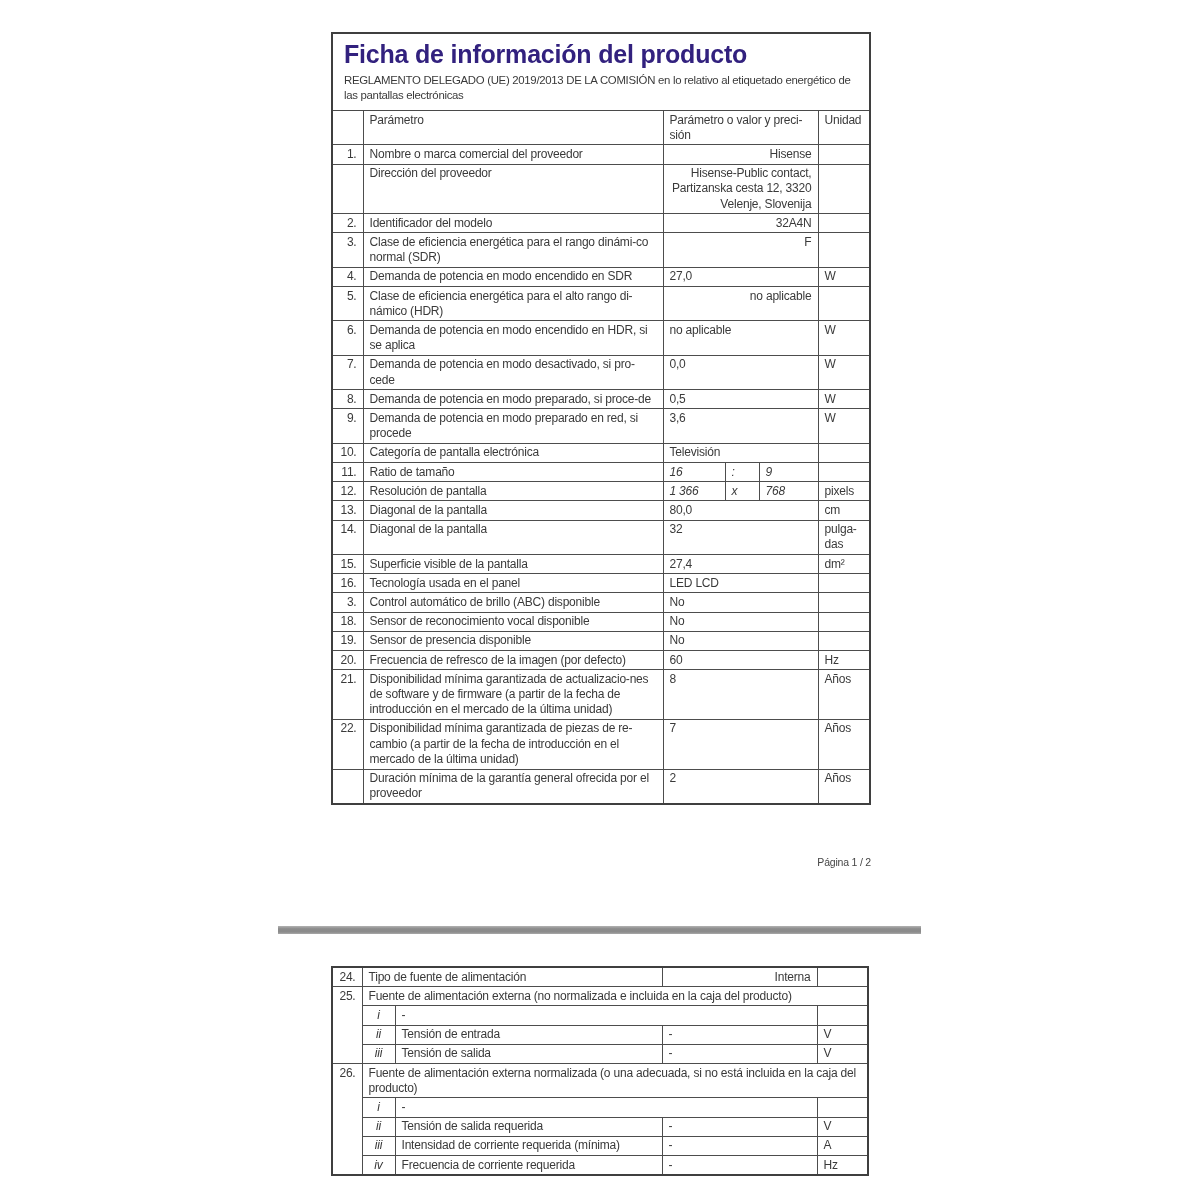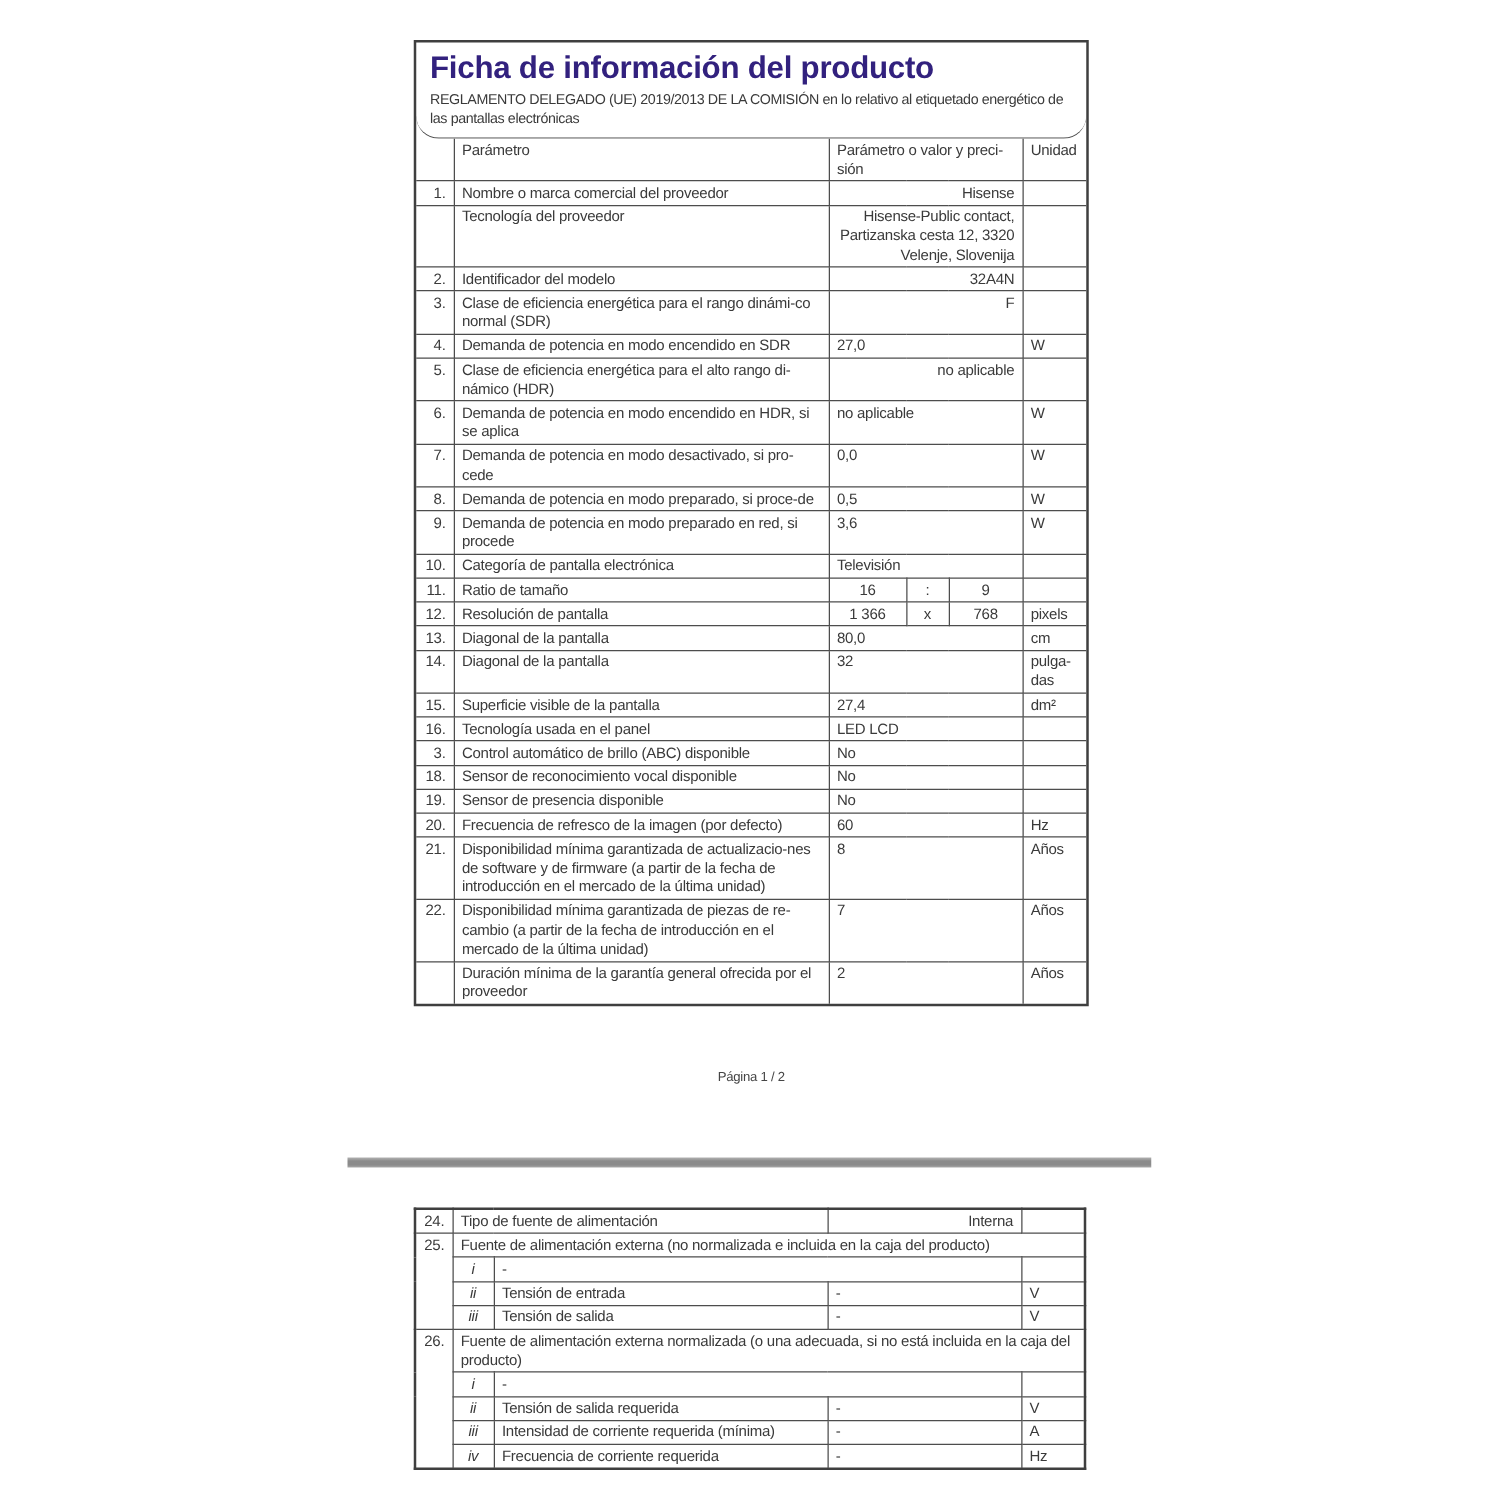--- a/index.html
+++ b/index.html
@@ -7,21 +7,21 @@
   body {
     width:1200px; height:1200px; position:relative; background:#ffffff;
     font-family:"Liberation Sans", sans-serif; color:#3a3a3a;
   }
 
   
   .page1 {
     position:absolute; left:331px; top:32px; width:540px;
     border:2px solid #3f3f3f; background:#fff;
   }
-  .tblock { padding:6px 11px 6px 11px; border-bottom:1px solid #4a4a4a;border-radius:18px; }
+  .tblock { padding:6px 11px 6px 11px; border-bottom:1px solid #4a4a4a; }
   .doc-title {
     margin:0; font-size:25px; line-height:28px; font-weight:bold;
     color:#32217e; letter-spacing:-0.2px;
   }
   .doc-subtitle {
     margin:5px 0 1px 0; font-size:11.4px; line-height:15px;
     letter-spacing:-0.3px; color:#3a3a3a;
   }
 
   
@@ -33,33 +33,33 @@
     border:1px solid #4d4d4d; padding:1.5px 6px; line-height:15.2px;
     vertical-align:top; overflow:hidden; word-wrap:break-word;
   }
   table.p1t { border:hidden; } 
   table.p2t { border:2px solid #3f3f3f; }
 
   .b    { font-weight:normal; }
   .num  { text-align:right; padding-right:5px; }
   .v-l  { text-align:right; }
   .v-r  { text-align:left; }
-  .c    { text-align:center; padding-left:2px; padding-right:2px; }
+  .c    { padding-left:2px; padding-right:2px;font-style:italic; }
   .roman{ font-style:italic; text-align:center; }
   .hvy  { border-bottom:2px solid #3f3f3f; }
 
   
   .c-num{width:30px;} .c-lbl{width:300px;} .c-v1{width:62px;}
   .c-v2{width:34px;} .c-v3{width:59px;} .c-unit{width:51px;}
   .c-rom{width:33px;} .c-lbl2{width:267px;} .c-val2{width:155px;}
 
   
   .pgnum {
     position:absolute; left:331px; top:856px; width:540px;
-    text-align:center; font-size:10.5px; letter-spacing:-0.2px; color:#454545;
+    text-align:right; font-size:10.5px; letter-spacing:-0.2px; color:#454545;
   }
   .divider {
     position:absolute; left:278px; top:926px; width:643px; height:8px;
     background:linear-gradient(to bottom,#b2b2b2,#8b8b8b 35%,#8b8b8b 75%,#a9a9a9);
   }
   .page2 { position:absolute; left:331px; top:966px; }
 </style>
 </head>
 <body>
 
@@ -85,21 +85,21 @@
       <td class="b">Unidad</td>
     </tr>
     <tr>
           <td class="num">1.</td>
           <td>Nombre o marca comercial del proveedor</td>
           <td class="v-l" colspan="3">Hisense</td>
           <td></td>
         </tr>
     <tr>
           <td class="num"></td>
-          <td>Tecnología del proveedor</td>
+          <td>Dirección del proveedor</td>
           <td class="v-l" colspan="3">Hisense-Public contact, Partizanska cesta 12, 3320 Velenje, Slovenija</td>
           <td></td>
         </tr>
     <tr>
           <td class="num">2.</td>
           <td>Identificador del modelo</td>
           <td class="v-l" colspan="3">32A4N</td>
           <td></td>
         </tr>
     <tr>

